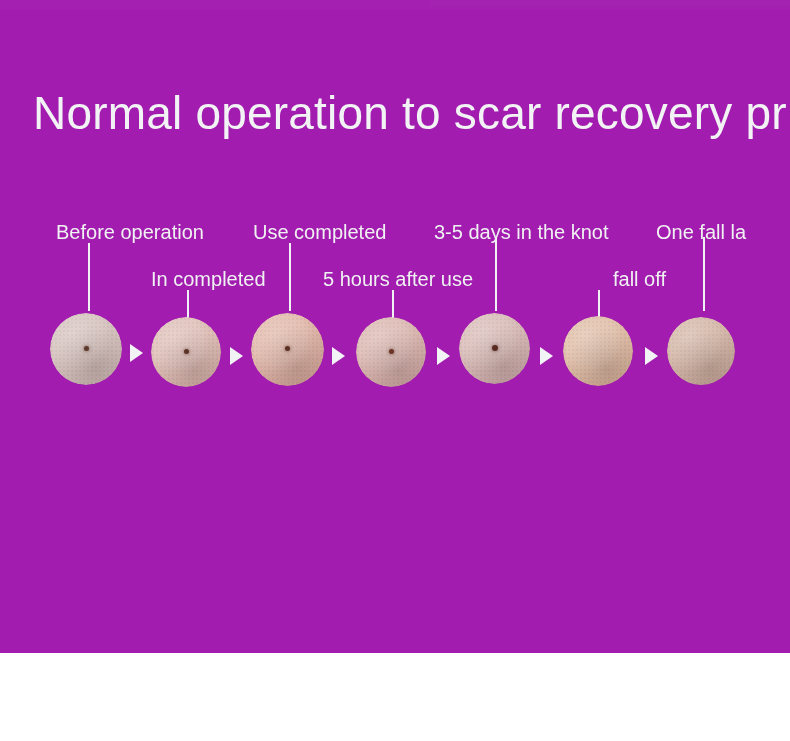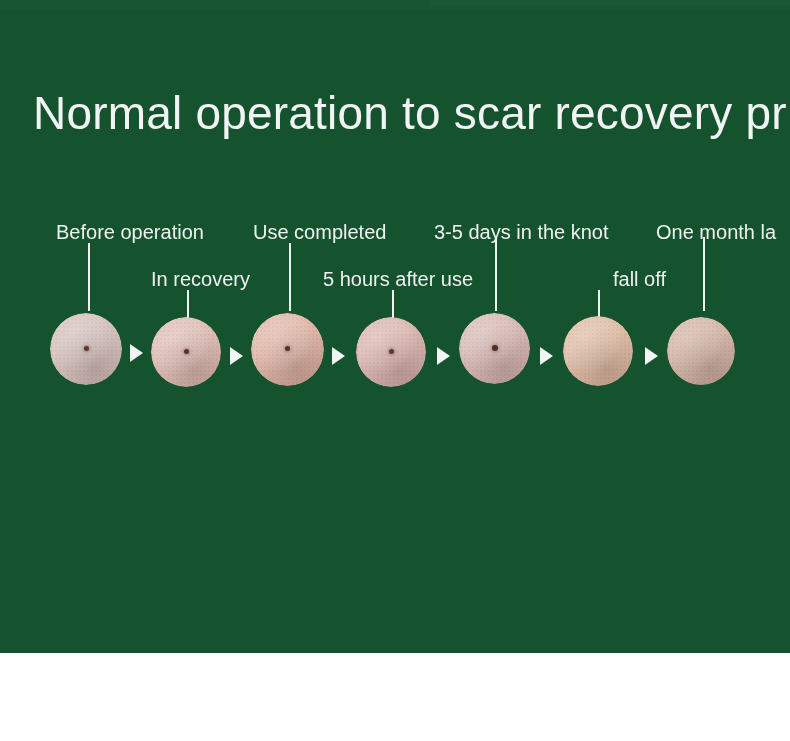--- a/index.html
+++ b/index.html
@@ -132,37 +132,37 @@
     text-align: center;
     white-space: nowrap;
     color: #eceded;
     font-size: 17px;
     line-height: 24px;
   }
 </style>
 </head>
 <body style="background: rgb(255, 255, 255);">
 
-<div id="panel" style="background: #14532d;">
+<div id="panel" style="background: #a21caf;">
 
   <div id="top-band-a"></div>
   <div id="top-band-b"></div>
 
   <div id="title">Normal operation to scar recovery pr</div>
 
   <div id="stages">
       <div class="stage-label row-top" style="left: 56px;">Before operation</div>
       <div class="connector" style="left: 88px; top: 38px; height: 68px;"></div>
       <div class="disc" style="left: 50px; top: 108px; width: 72px; height: 72px;">
         <div class="skin" style="background: radial-gradient(circle at 38% 32%, rgb(217, 199, 195) 0%, rgb(217, 199, 195) 38%, rgb(201, 179, 176) 100%);"></div>
         <div class="grain"></div>
         <div class="shade"></div>
         <div class="lesion" style="width: 5px; height: 5px; left: 33.5px; top: 32.5px; background: rgb(93, 58, 44); box-shadow: rgba(90, 50, 38, 0.35) 0px 0px 3px 1px;"></div>
       </div>
-      <div class="stage-label row-bot" style="left: 151px;">In recovery</div>
+      <div class="stage-label row-bot" style="left: 151px;">In completed</div>
       <div class="connector" style="left: 187px; top: 85px; height: 28px;"></div>
       <div class="disc" style="left: 151px; top: 112px; width: 70px; height: 70px;">
         <div class="skin" style="background: radial-gradient(circle at 38% 32%, rgb(226, 196, 189) 0%, rgb(226, 196, 189) 38%, rgb(208, 169, 159) 100%);"></div>
         <div class="grain"></div>
         <div class="shade"></div>
         <div class="lesion" style="width: 5px; height: 5px; left: 32.5px; top: 31.5px; background: rgb(90, 51, 39); box-shadow: rgba(90, 50, 38, 0.35) 0px 0px 3px 1px;"></div>
       </div>
       <div class="stage-label row-top" style="left: 253px;">Use completed</div>
       <div class="connector" style="left: 289px; top: 38px; height: 68px;"></div>
       <div class="disc" style="left: 251px; top: 108px; width: 73px; height: 73px;">
@@ -187,21 +187,21 @@
         <div class="shade"></div>
         <div class="lesion" style="width: 6px; height: 6px; left: 32.5px; top: 31.5px; background: rgb(90, 43, 32); box-shadow: rgba(90, 50, 38, 0.35) 0px 0px 3px 1px;"></div>
       </div>
       <div class="stage-label row-bot" style="left: 568px; margin-left: 45px;">fall off</div>
       <div class="connector" style="left: 598px; top: 85px; height: 28px;"></div>
       <div class="disc" style="left: 563px; top: 111px; width: 70px; height: 70px;">
         <div class="skin" style="background: radial-gradient(circle at 38% 32%, rgb(227, 195, 174) 0%, rgb(227, 195, 174) 38%, rgb(207, 168, 143) 100%);"></div>
         <div class="grain"></div>
         <div class="shade"></div>
       </div>
-      <div class="stage-label row-top" style="left: 656px;">One month la</div>
+      <div class="stage-label row-top" style="left: 656px;">One fall la</div>
       <div class="connector" style="left: 703px; top: 32px; height: 74px;"></div>
       <div class="disc" style="left: 667px; top: 112px; width: 68px; height: 68px;">
         <div class="skin" style="background: radial-gradient(circle at 38% 32%, rgb(216, 188, 174) 0%, rgb(216, 188, 174) 38%, rgb(195, 163, 148) 100%);"></div>
         <div class="grain"></div>
         <div class="shade"></div>
       </div>
       <div class="arrow" style="left: 130px; top: 139px;"></div>
       <div class="arrow" style="left: 230px; top: 142px;"></div>
       <div class="arrow" style="left: 332px; top: 142px;"></div>
       <div class="arrow" style="left: 437px; top: 142px;"></div>

